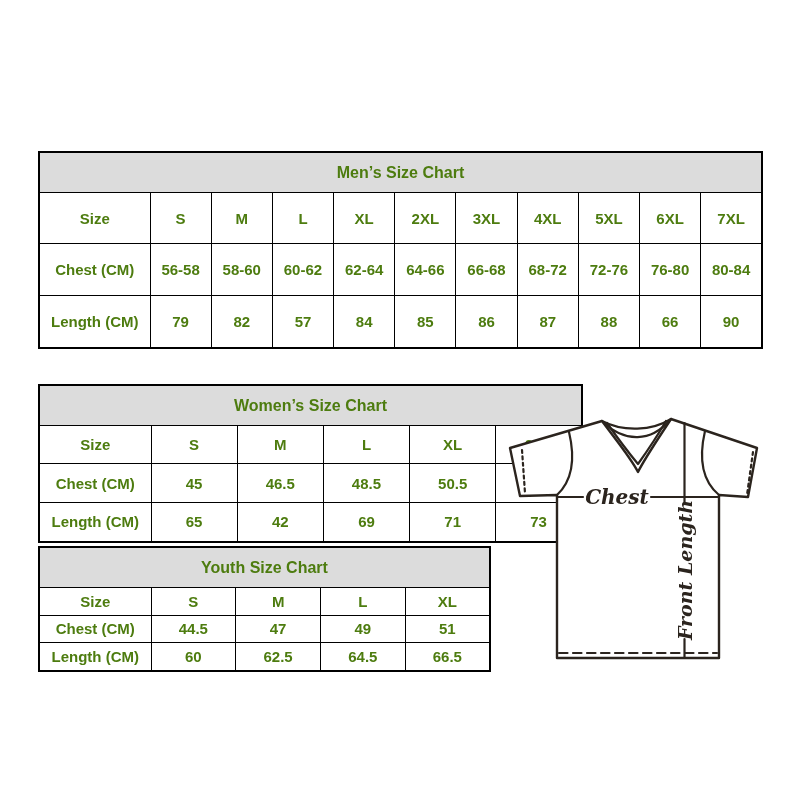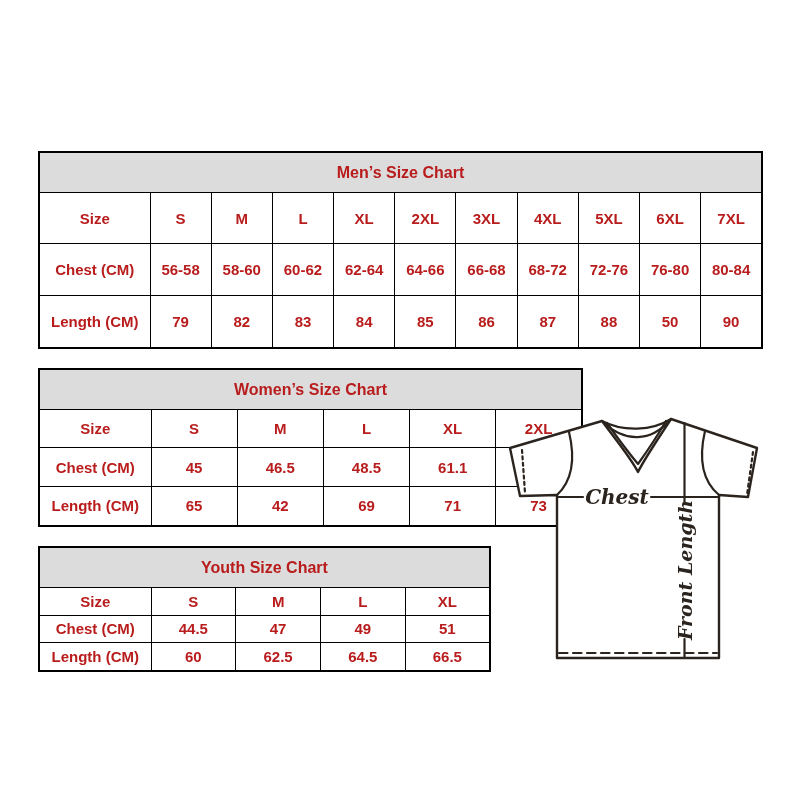--- a/index.html
+++ b/index.html
@@ -7,28 +7,28 @@
     position:relative; width:800px; height:800px; background:#ffffff;
     font-family:"Liberation Sans", sans-serif; overflow:hidden;
   }
   .title {
     position:absolute; left:0; right:0; top:96px;
     text-align:center; font-size:21px; font-weight:bold; color:#000;
     letter-spacing:0.2px;
   }
   .table-wrap { position:absolute; }
   .table-wrap.mens   { left:38px; top:151px; width:725px; height:198px; }
-  .table-wrap.womens { left:38px; top:368px; width:545px; height:159px;border-radius:32px; }
+  .table-wrap.womens { left:38px; top:384px; width:545px; height:159px;border-radius:32px; }
   .table-wrap.youth  { left:38px; top:546px; width:453px; height:126px; }
   .table-wrap table {
     width:100%; height:100%;
     border-collapse:collapse; table-layout:fixed;
     border:2.5px solid #000;
     font-family:"Liberation Sans", sans-serif;
-    font-weight:bold; font-size:15px; color:#b91c1c;
+    font-weight:bold; font-size:15px; color:#4d7c0f;
     text-align:center;
   }
   .table-wrap th {
     background:#dcdcdc; border:1.5px solid #000;
     font-size:16px; font-weight:bold; height:39px; padding:0;
   }
   .table-wrap td {
     border:1.5px solid #000; padding:0; vertical-align:middle;
   }
   .jersey { position:absolute; left:495px; top:412px; width:300px; height:260px; }
@@ -91,27 +91,27 @@
             <td>66-68</td>
             <td>68-72</td>
             <td>72-76</td>
             <td>76-80</td>
             <td>80-84</td>
           </tr>
           <tr>
             <td>Length (CM)</td>
             <td>79</td>
             <td>82</td>
-            <td>83</td>
+            <td>57</td>
             <td>84</td>
             <td>85</td>
             <td>86</td>
             <td>87</td>
             <td>88</td>
-            <td>50</td>
+            <td>66</td>
             <td>90</td>
           </tr>
         </tbody>
       </table>
     </div>
 
   <div class="table-wrap womens">
       <table>
         <colgroup>
           <col style="width: 112px;">
@@ -133,21 +133,21 @@
             <td>M</td>
             <td>L</td>
             <td>XL</td>
             <td>2XL</td>
           </tr>
           <tr>
             <td>Chest (CM)</td>
             <td>45</td>
             <td>46.5</td>
             <td>48.5</td>
-            <td>61.1</td>
+            <td>50.5</td>
             <td>52.5</td>
           </tr>
           <tr>
             <td>Length (CM)</td>
             <td>65</td>
             <td>42</td>
             <td>69</td>
             <td>71</td>
             <td>73</td>
           </tr>

